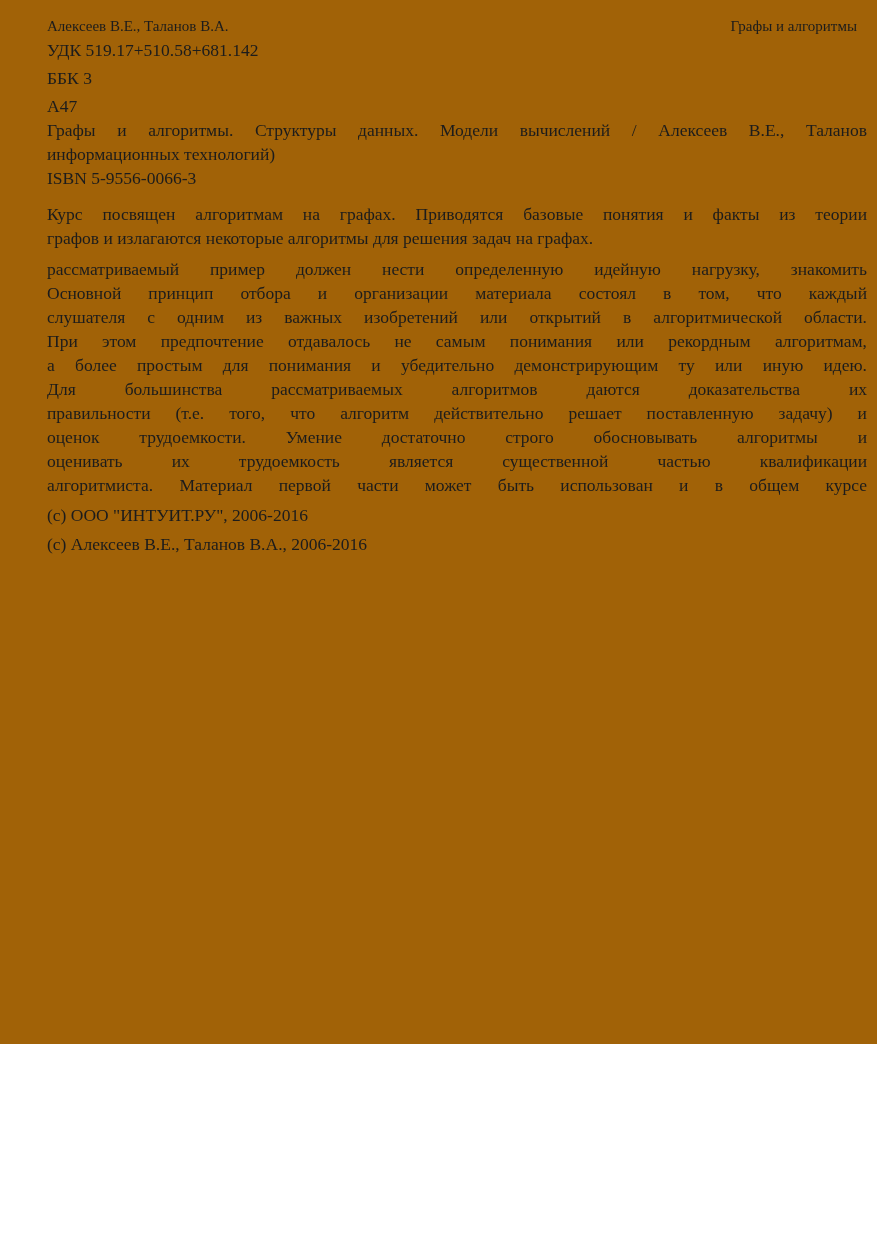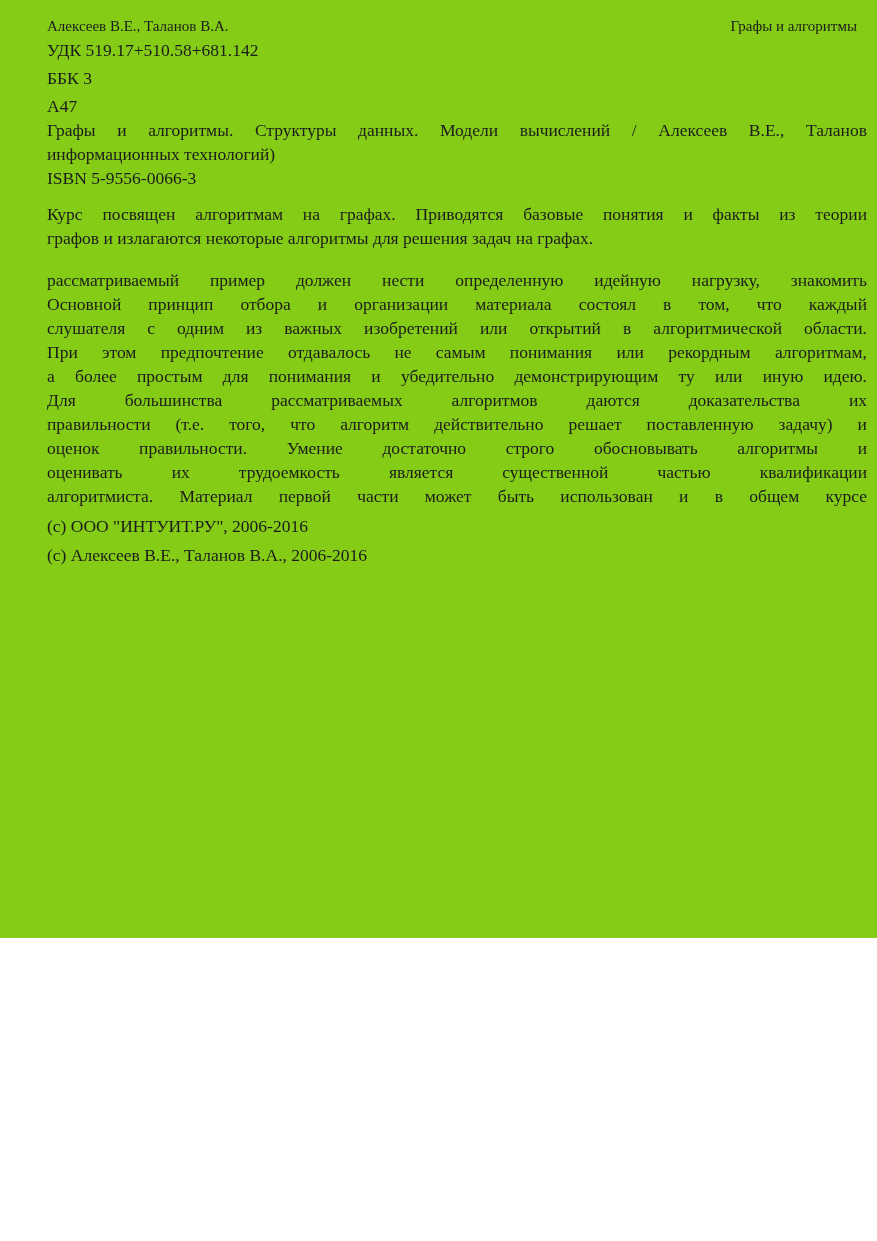--- a/index.html
+++ b/index.html
@@ -3,22 +3,22 @@
 <meta charset="utf-8">
 <style>
   html, body {
     margin: 0;
     padding: 0;
     background: #ffffff;
   }
   .page {
     position: relative;
     width: 877px;
-    height: 938px;
-    background: #84cc16;
+    height: 1044px;
+    background: #a16207;
     font-family: "Liberation Serif", "DejaVu Serif", serif;
     color: #1c1c1c;
     overflow: hidden;
   }
   .header {
     position: absolute;
     top: 17px;
     left: 47px;
     right: 20px;
     display: flex;
@@ -37,21 +37,21 @@
   }
   .line {
     text-align: left;
   }
   .jline {
     text-align: justify;
     text-align-last: justify;
   }
   .mb4  { margin-bottom: 4px; }
   .mb12 { margin-bottom: 12px; }
-  .mb2  { margin-bottom: 18px; }
+  .mb2  { margin-bottom: 7px; }
   .mb6  { margin-bottom: 6px; }
   .copyright-line {
     margin-top: 5px;
     line-height: 24px;
   }
   .footer {
     position: absolute;
     top: 1202px;
     left: 47px;
     right: 20px;
@@ -95,21 +95,21 @@
     </div>
 
     <div class="mb6">
       <div class="jline">рассматриваемый пример должен нести определенную идейную нагрузку, знакомить</div>
       <div class="jline">Основной принцип отбора и организации материала состоял в том, что каждый</div>
       <div class="jline">слушателя с одним из важных изобретений или открытий в алгоритмической области.</div>
       <div class="jline">При этом предпочтение отдавалось не самым понимания или рекордным алгоритмам,</div>
       <div class="jline">а более простым для понимания и убедительно демонстрирующим ту или иную идею.</div>
       <div class="jline">Для большинства рассматриваемых алгоритмов даются доказательства их</div>
       <div class="jline">правильности (т.е. того, что алгоритм действительно решает поставленную задачу) и</div>
-      <div class="jline">оценок правильности. Умение достаточно строго обосновывать алгоритмы и</div>
+      <div class="jline">оценок трудоемкости. Умение достаточно строго обосновывать алгоритмы и</div>
       <div class="jline">оценивать их трудоемкость является существенной частью квалификации</div>
       <div class="jline">алгоритмиста. Материал первой части может быть использован и в общем курсе</div>
     </div>
 
     <div class="line copyright-line">(с) ООО "ИНТУИТ.РУ", 2006-2016</div>
     <div class="line copyright-line">(с) Алексеев В.Е., Таланов В.А., 2006-2016</div>
 
   </div>
 
   <div class="footer">

